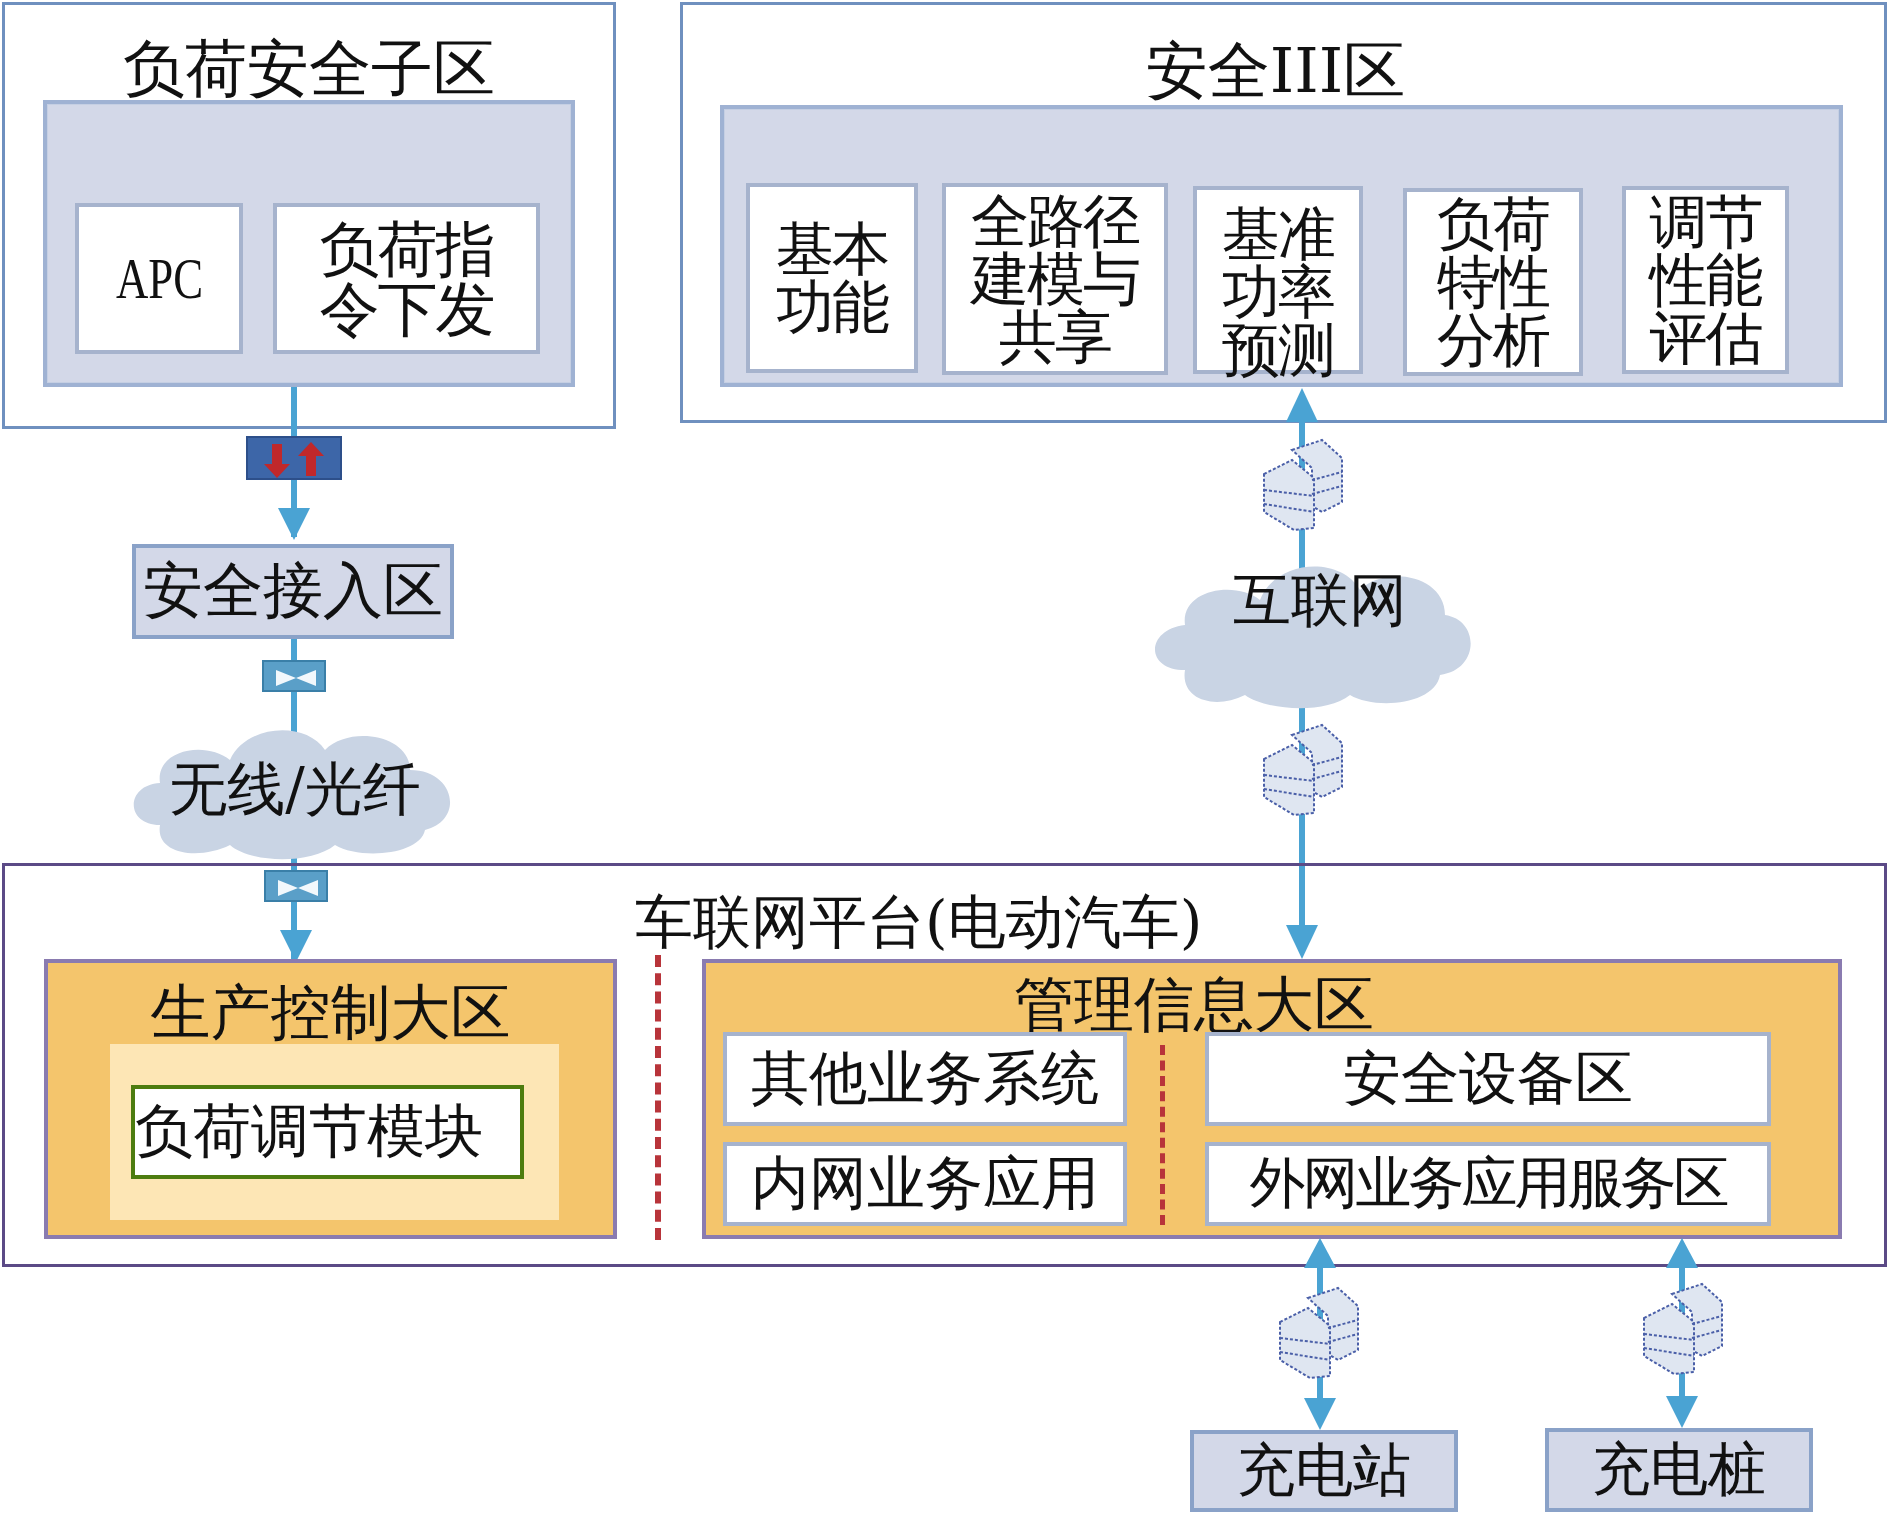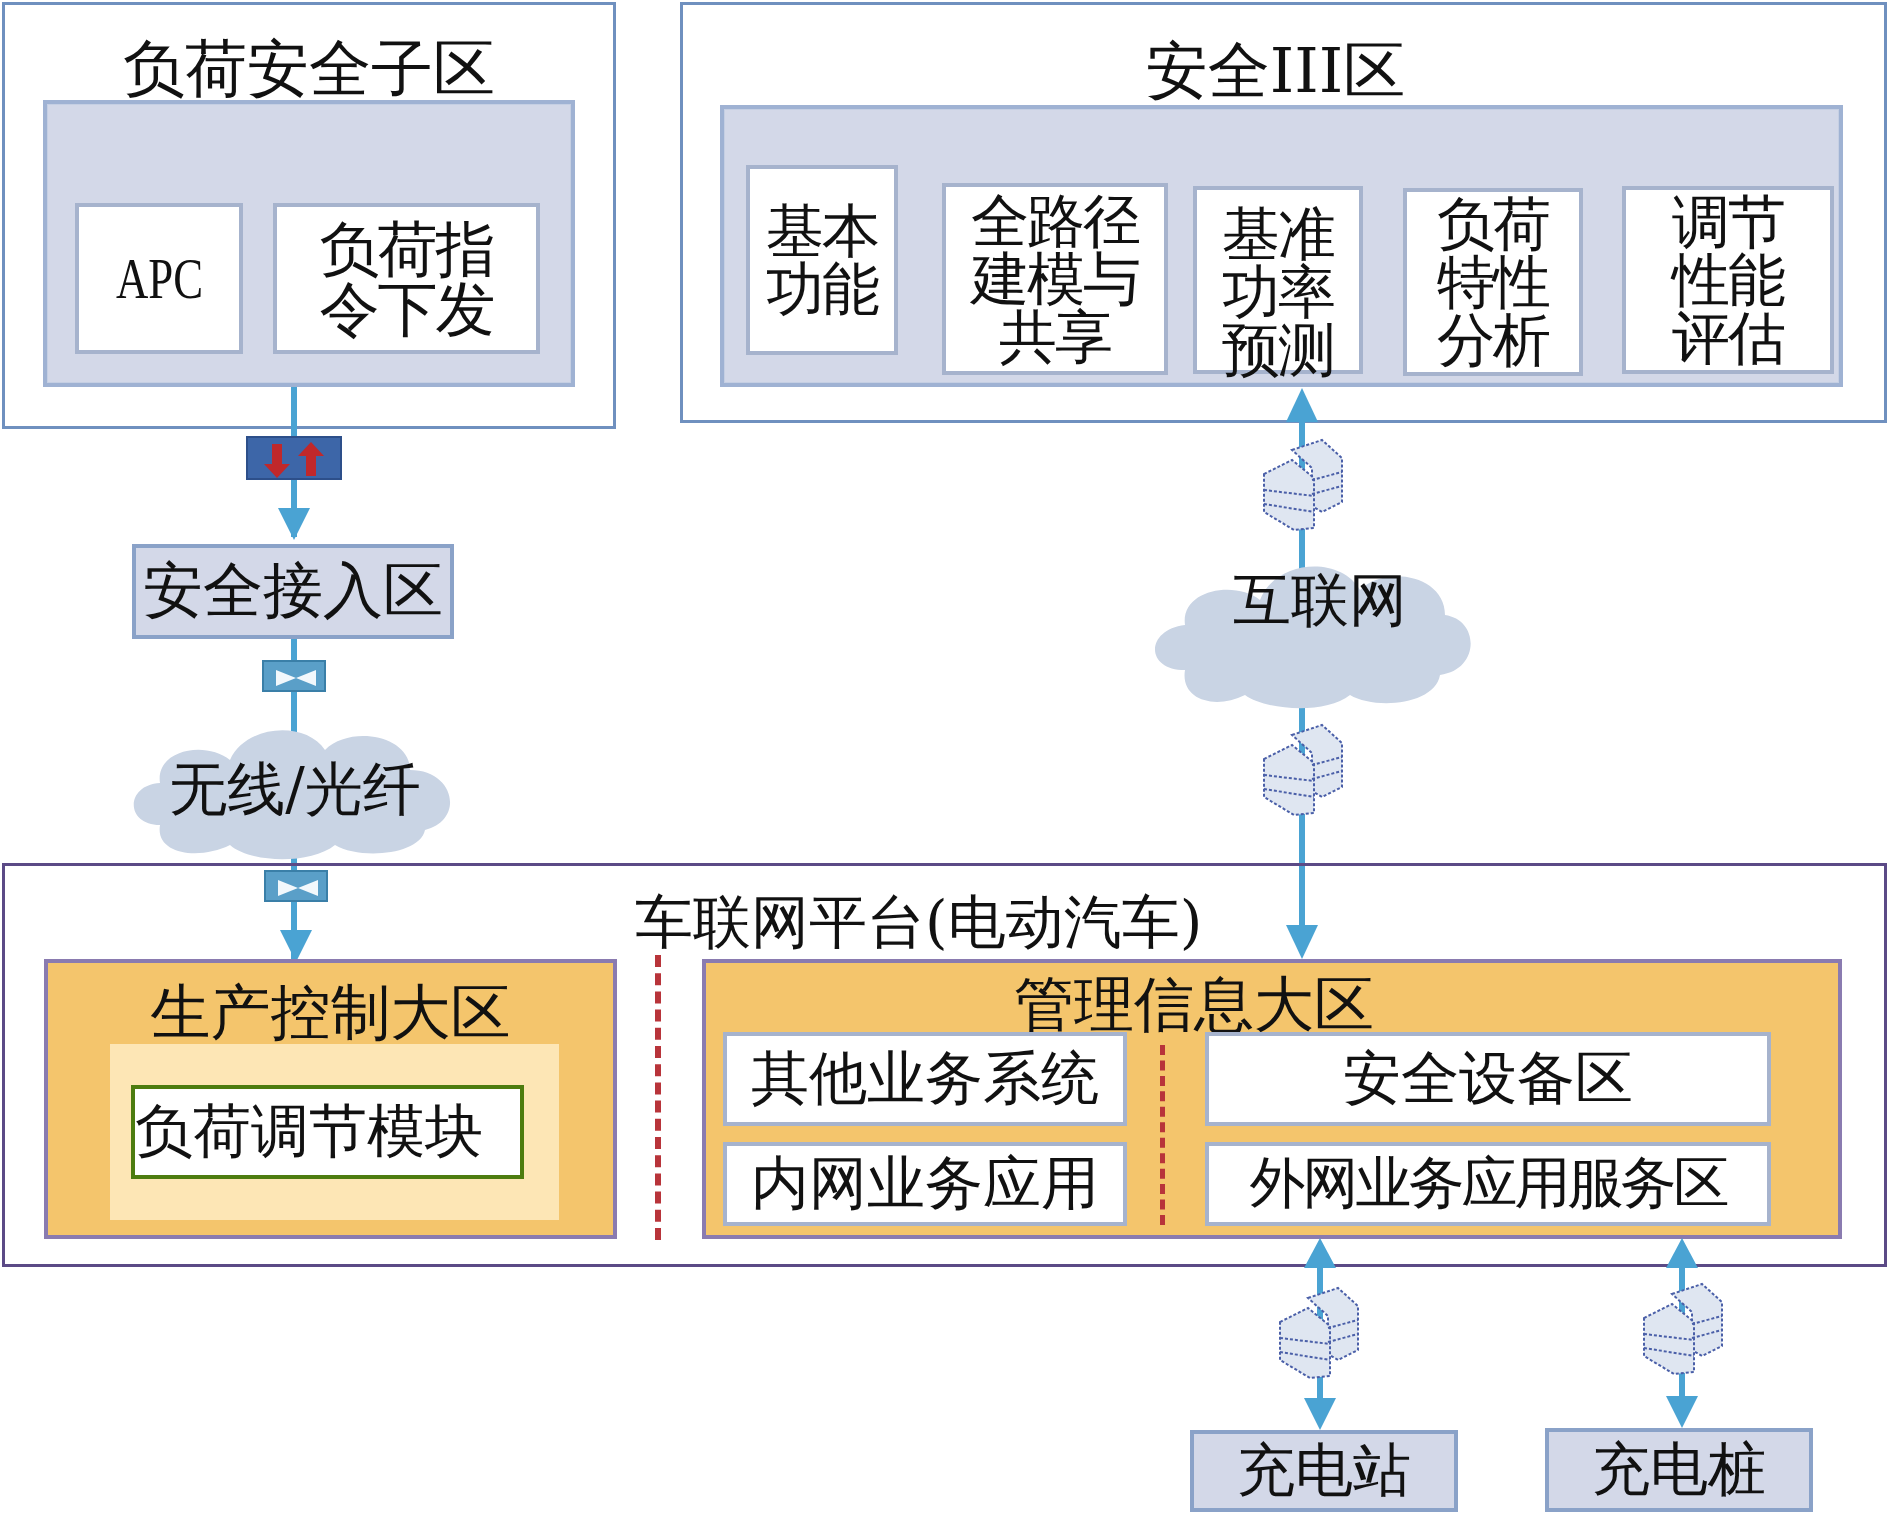--- a/index.html
+++ b/index.html
@@ -32,33 +32,33 @@
 </div>
 <div class="abs white-box" style="left:273px;top:203px;width:267px;height:151px;">
   <span style="font-size:60px;width:180px;line-height:1.0;display:inline-block;letter-spacing:-2px;">负荷指令下发</span>
 </div>
 
 <div class="abs outer-blue" style="left:680px;top:2px;width:1207px;height:421px;">
   <div class="title" style="left:0;right:16px;top:24px;font-size:62px;">安全III区</div>
 </div>
 <div class="abs inner-blue" style="left:720px;top:105px;width:1123px;height:282px;"></div>
 
-<div class="abs white-box" style="left:746px;top:165px;width:152px;height:190px;">
+<div class="abs white-box" style="left:746px;top:183px;width:172px;height:190px;">
   <span class="vtext" style="font-size:58px;width:120px;display:inline-block;">基本功能</span>
 </div>
 <div class="abs white-box" style="left:942px;top:183px;width:226px;height:192px;">
   <span class="vtext" style="font-size:58px;width:180px;display:inline-block;">全路径建模与共享</span>
 </div>
 <div class="abs white-box" style="left:1193px;top:186px;width:170px;height:188px;">
   <span class="vtext" style="font-size:58px;width:120px;display:inline-block;margin-top:24px;">基准功率预测</span>
 </div>
 <div class="abs white-box" style="left:1403px;top:188px;width:180px;height:188px;">
   <span class="vtext" style="font-size:58px;width:120px;display:inline-block;">负荷特性分析</span>
 </div>
-<div class="abs white-box" style="left:1622px;top:186px;width:212px;height:188px;">
+<div class="abs white-box" style="left:1622px;top:186px;width:167px;height:188px;">
   <span class="vtext" style="font-size:58px;width:120px;display:inline-block;">调节性能评估</span>
 </div>
 
 <div class="line" style="left:291px;top:387px;width:6px;height:150px;"></div>
 <svg style="left:278px;top:508px;" width="32" height="32">
     <polygon points="0,0 32,0 16,32" fill="#4aa3d3"></polygon>
   </svg>
 
 <div class="abs" style="left:246px;top:436px;width:96px;height:44px;background:#3d66a8;border:2px solid #2d4f8a;">
   <svg width="96" height="44" style="left:0;top:0;">

